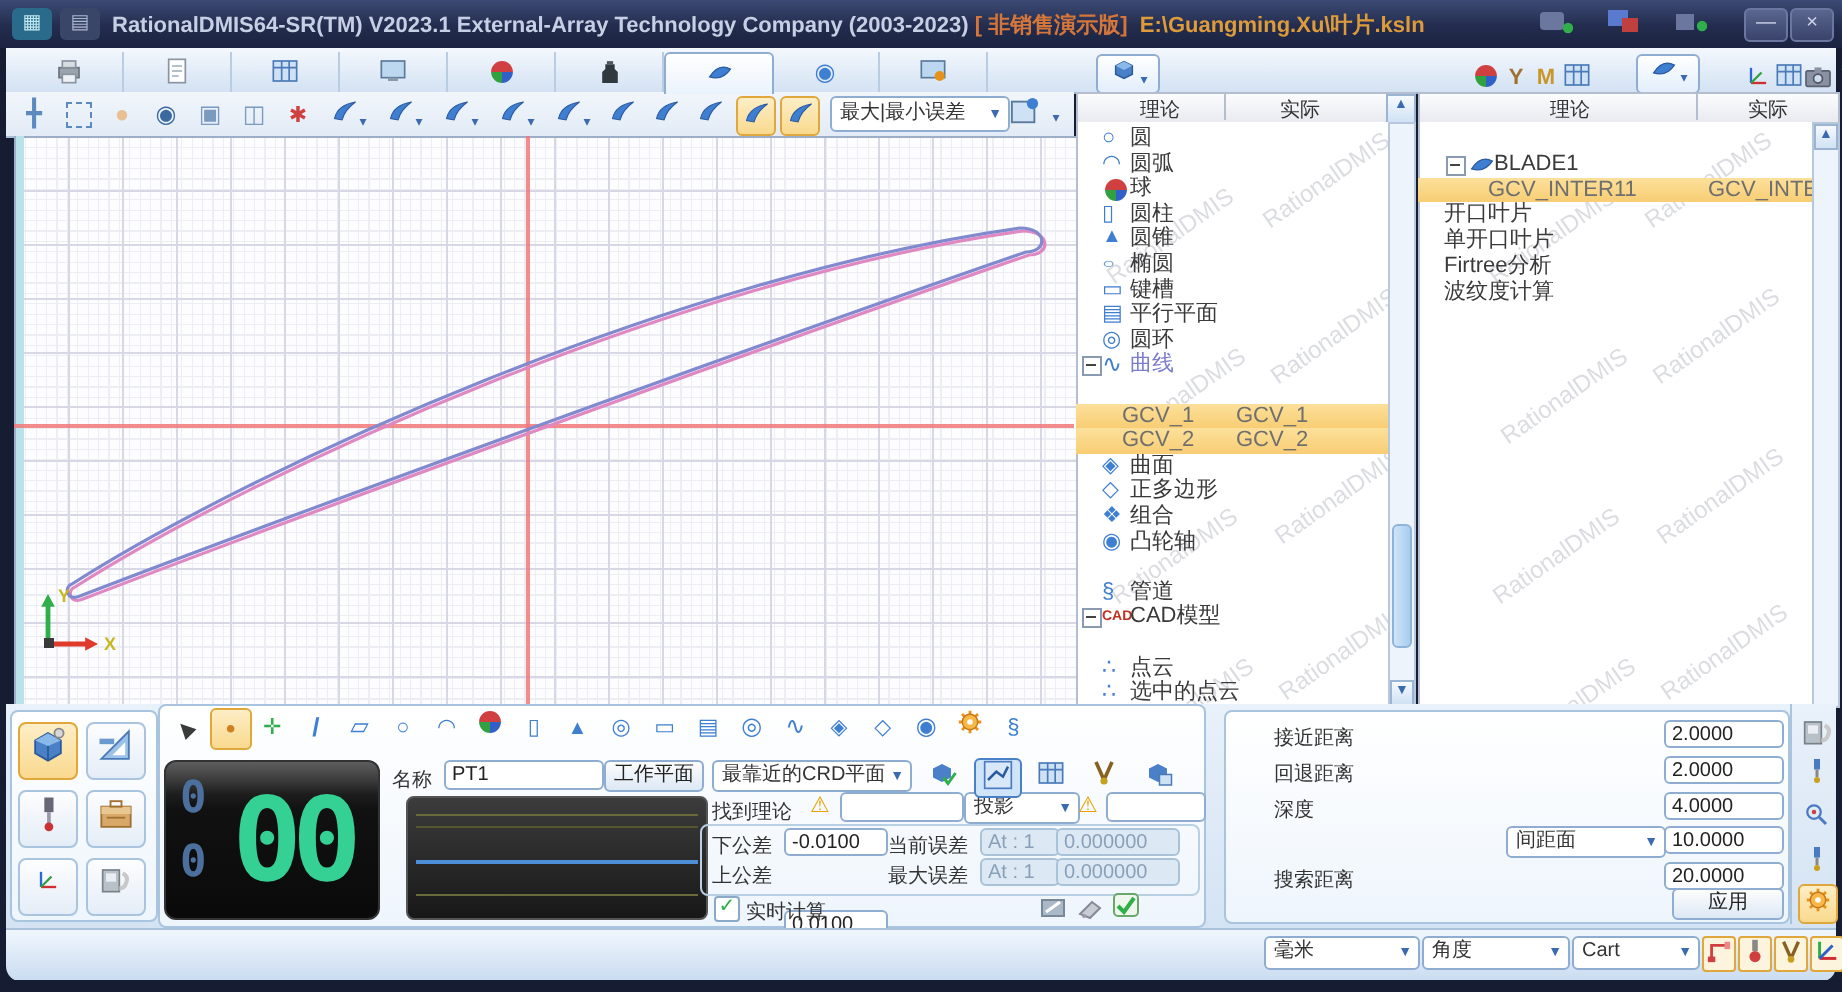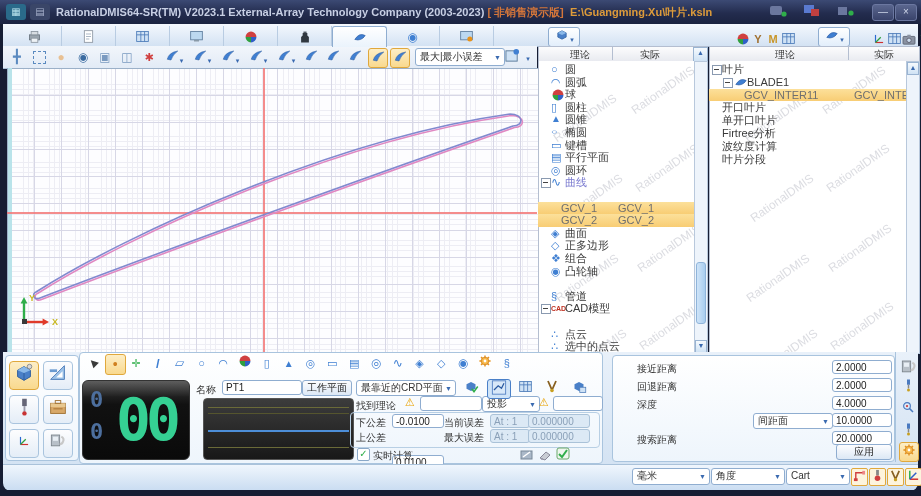--- a/index.html
+++ b/index.html
@@ -271,26 +271,20 @@
   </div>
   <div class="abs" id="btree" style="left:709px;top:61px;width:197px;height:291px;overflow:hidden;">
       <div class="wm" style="left: 30px; top: 50px;">RationalDMIS</div>
       <div class="wm" style="left: 108px; top: 22px;">RationalDMIS</div>
       <div class="wm" style="left: 36px; top: 130px;">RationalDMIS</div>
       <div class="wm" style="left: 112px; top: 100px;">RationalDMIS</div>
       <div class="wm" style="left: 32px; top: 210px;">RationalDMIS</div>
       <div class="wm" style="left: 114px; top: 180px;">RationalDMIS</div>
       <div class="wm" style="left: 40px; top: 285px;">RationalDMIS</div>
       <div class="wm" style="left: 116px; top: 258px;">RationalDMIS</div>
-      <div class="trow" style="left: 0px; top: 2px; width: 197px; height: 12.8px;">
-        <div class="expbox" style="left: 3px; top: 2px;">
-          <span class="minus"></span>
-        </div>
-        <div class="tlabel" style="left: 13px;">叶片</div>
-      </div>
       <div class="trow" style="left: 0px; top: 14.8px; width: 197px; height: 12.8px;">
         <div class="expbox" style="left: 14px; top: 2px;">
           <span class="minus"></span>
         </div>
         <div class="ticon" style="left: 24px; top: 0px;"><svg width="16" height="13" viewBox="0 0 20 20">
             <path d="M2 13 Q9 2 18 7 Q12 16 2 13 Z" fill="#3f7fd2" stroke="#2a5aa0"></path>
           </svg></div>
         <div class="tlabel" style="left: 38px;">BLADE1</div>
       </div>
       <div class="trow" style="left: 0px; top: 27.6px; width: 197px; height: 12.8px; background: linear-gradient(rgb(252, 224, 154), rgb(248, 205, 116));">
@@ -301,23 +295,20 @@
         <div class="tlabel" style="left: 13px;">开口叶片</div>
       </div>
       <div class="trow" style="left: 0px; top: 53.2px; width: 197px; height: 12.8px;">
         <div class="tlabel" style="left: 13px;">单开口叶片</div>
       </div>
       <div class="trow" style="left: 0px; top: 78.8px; width: 197px; height: 12.8px;">
         <div class="tlabel" style="left: 13px;">波纹度计算</div>
       </div>
       <div class="trow" style="left: 0px; top: 66px; width: 197px; height: 12.8px;">
         <div class="tlabel" style="left: 13px;">Firtree分析</div>
-      </div>
-      <div class="trow" style="left: 0px; top: 91.6px; width: 197px; height: 12.8px;">
-        <div class="tlabel" style="left: 13px;">叶片分段</div>
       </div>
     </div>
 
   <div class="abs bottombg"></div>
   <div class="abs group" style="left:5px;top:355px;width:72px;height:104px;"></div>
   <div id="leftBtns"></div>
   <div class="abs group" style="left:79px;top:352px;width:522px;height:110px;"></div>
   <div id="geoToolbar"></div>
 
   <div class="abs counter">

